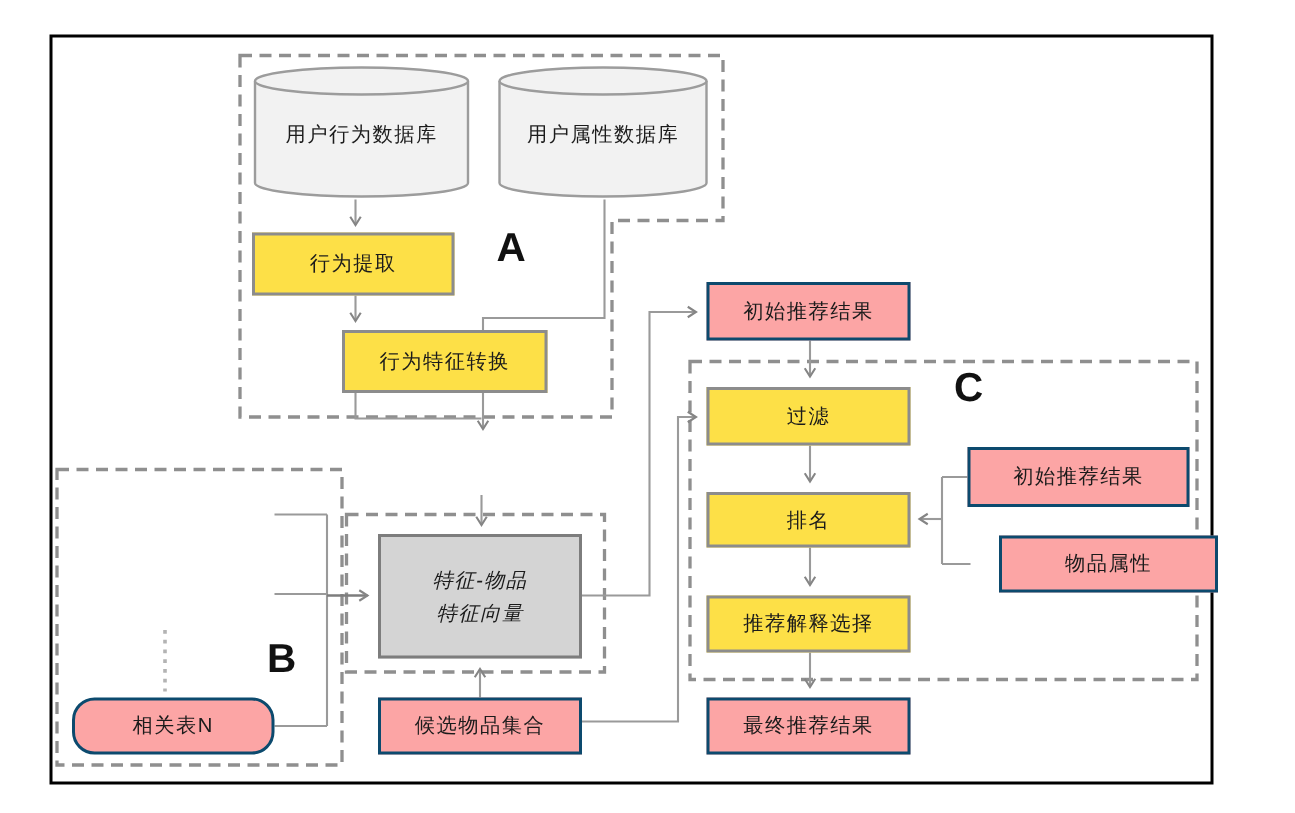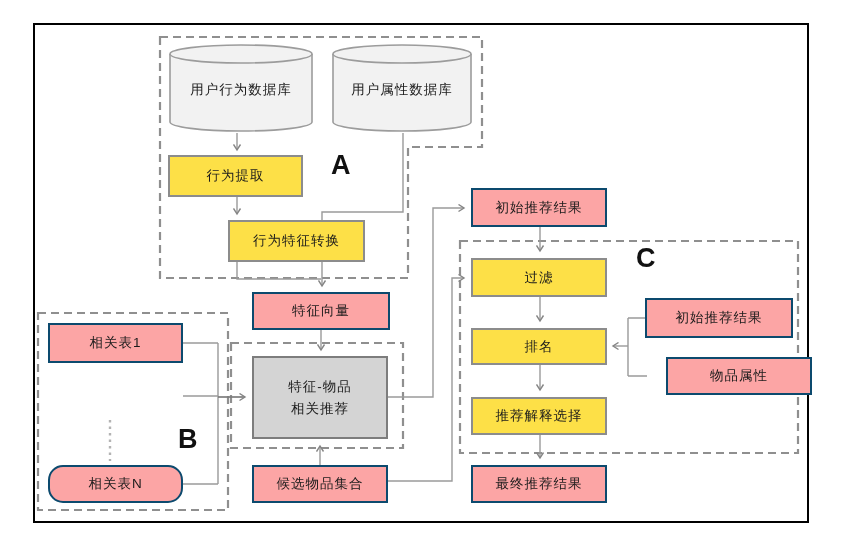--- a/index.html
+++ b/index.html
@@ -16,21 +16,21 @@
   }
   svg.layer{position:absolute;left:0;top:0;width:863px;height:542px;}
   .box{
     position:absolute;box-sizing:border-box;
     display:flex;align-items:center;justify-content:center;
     text-align:center;
     font-size:13.5px;color:#1b1b1b;letter-spacing:1px;
   }
   .box.process{background:#fde047;border:2px solid #8c8c8c;text-align:center;}
   .box.data{background:#fca5a5;border:2px solid #0c4a6e;}
-  .box.major{background:#d4d4d4;border:2px solid #7d7d7d;flex-direction:column;line-height:1.6;}
+  .box.major{background:#d4d4d4;border:2px solid #7d7d7d;flex-direction:column;line-height:1.6;font-style:italic;}
   .cyl-label{
     position:absolute;display:flex;align-items:center;justify-content:center;
     font-size:13.5px;color:#1b1b1b;letter-spacing:1px;text-align:center;
   }
   .glabel{
     position:absolute;font-weight:bold;font-size:27px;color:#111;
     font-family:"Liberation Sans","DejaVu Sans",sans-serif;
   }
 </style>
 </head>
@@ -89,34 +89,28 @@
     <span>用户属性数据库</span>
   </div>
 
   <div class="box process" style="left:168px;top:155px;width:135px;height:42px;">
     <span>行为提取</span>
   </div>
   <div class="box process" style="left:180px;top:220px;width:137px;height:42px;margin-left:48px;">
     <span>行为特征转换</span>
   </div>
 
-  <div class="box data" style="left:252px;top:292px;width:138px;height:38px;">
-    <span>特征向量</span>
-  </div>
   <div class="box major" style="left:252px;top:356px;width:136px;height:83px;">
     <span>特征-物品</span>
-    <span>相关推荐</span>
+    <span>特征向量</span>
   </div>
   <div class="box data" style="left:252px;top:465px;width:136px;height:38px;">
     <span>候选物品集合</span>
   </div>
 
-  <div class="box data" style="left:48px;top:323px;width:135px;height:40px;">
-    <span>相关表1</span>
-  </div>
   <div class="box data" style="left:48px;top:465px;width:135px;height:38px;border-radius:15px;">
     <span>相关表N</span>
   </div>
 
   <div class="box data" style="left:471px;top:188px;width:136px;height:39px;">
     <span>初始推荐结果</span>
   </div>
   <div class="box process" style="left:471px;top:258px;width:136px;height:39px;">
     <span>过滤</span>
   </div>

